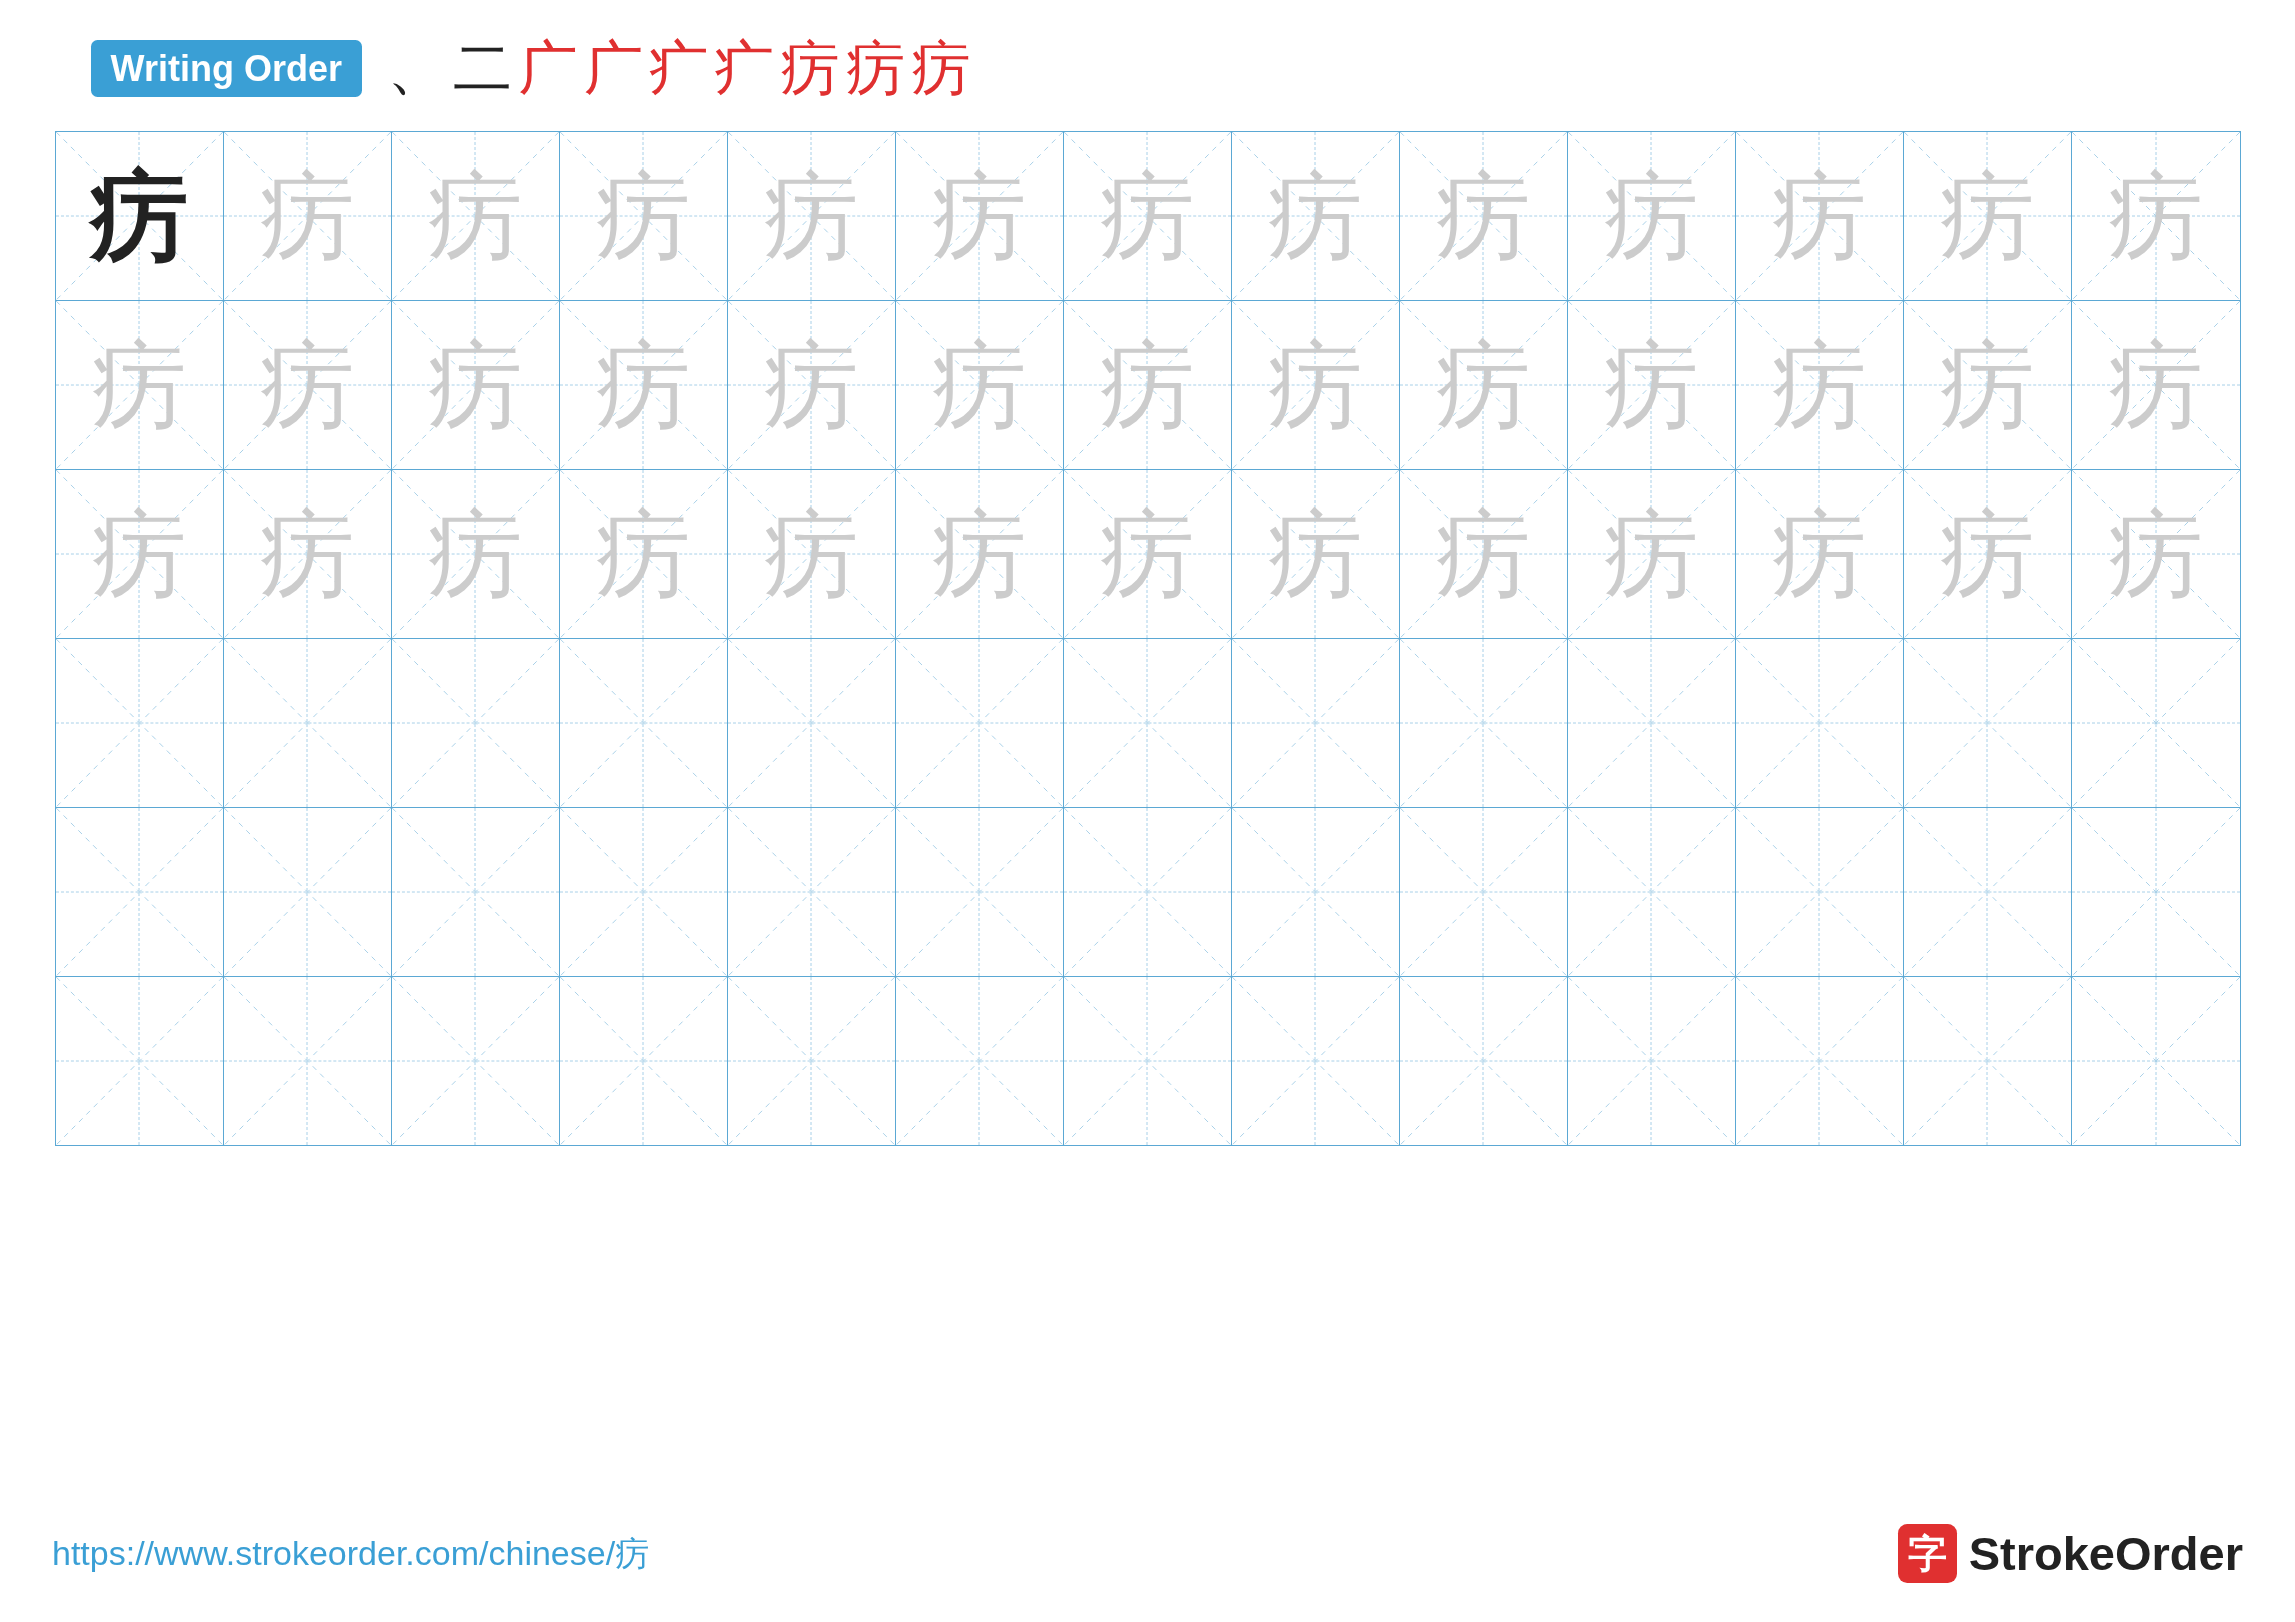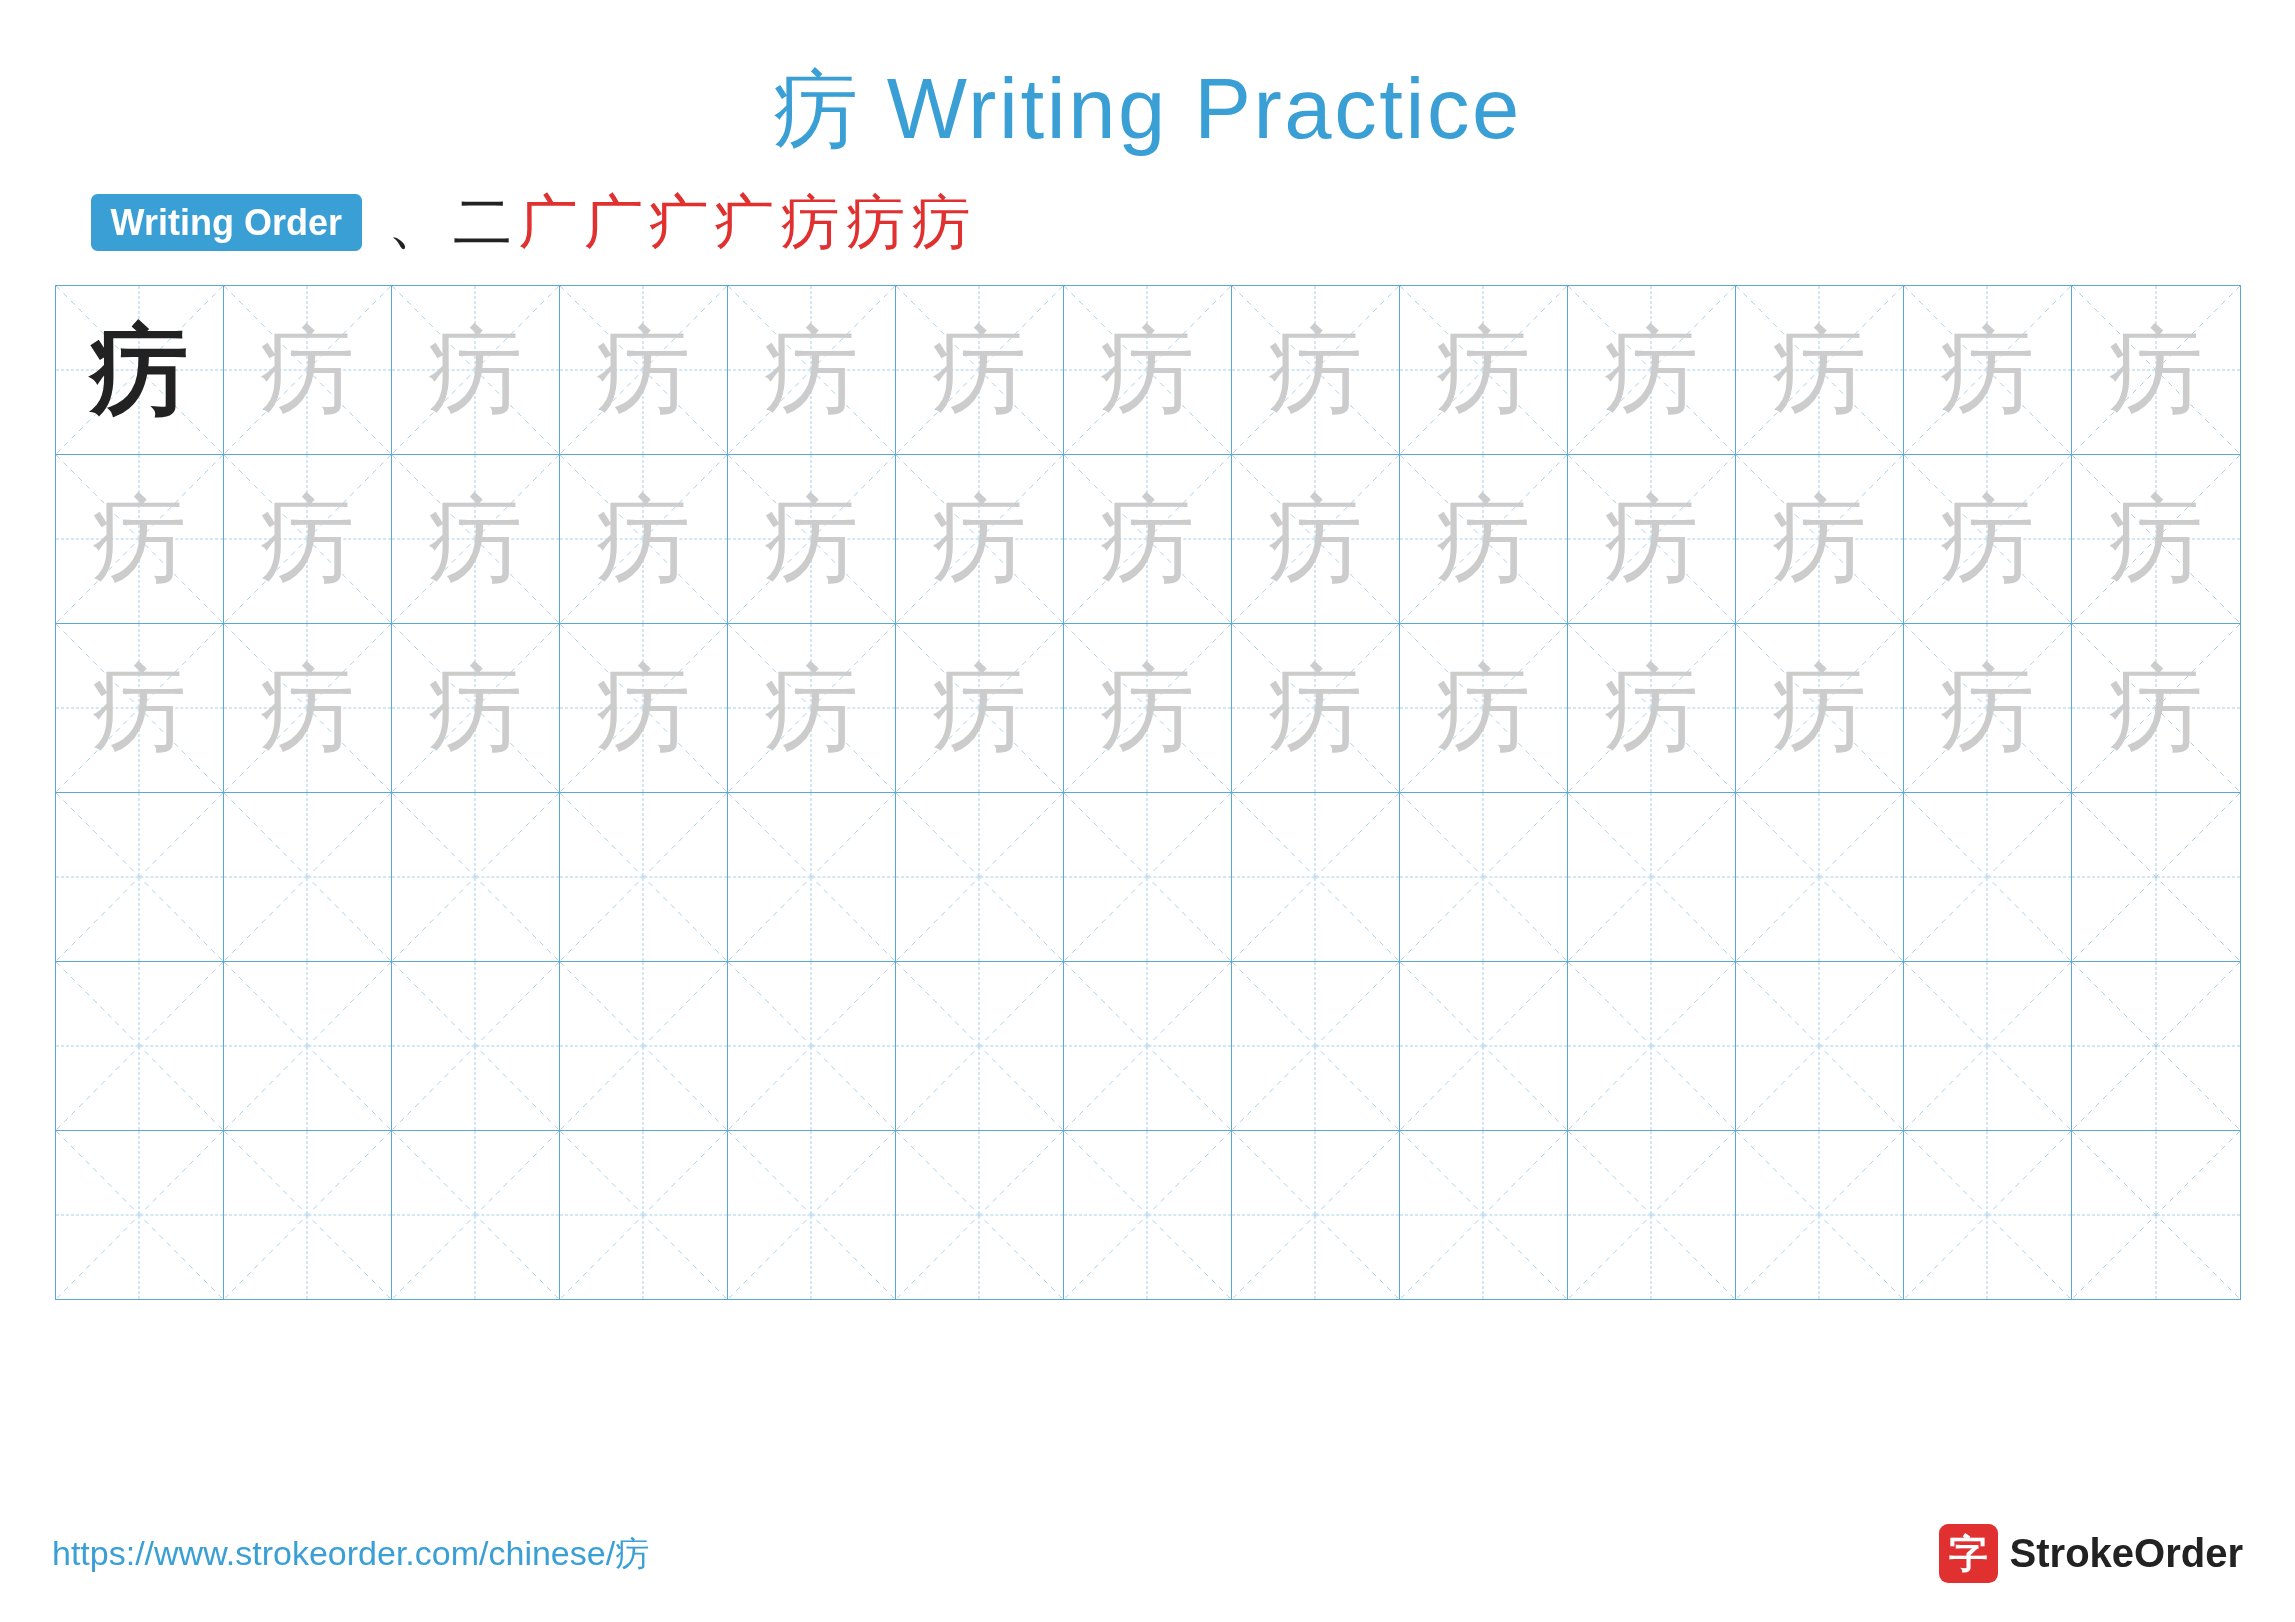--- a/index.html
+++ b/index.html
@@ -195,33 +195,30 @@
       display: flex;
       align-items: center;
       justify-content: center;
       color: white;
       font-size: 39px;
       font-weight: bold;
       font-family: serif;
     }
 
     .footer-logo-text {
-      font-size: 40px;
+      font-size: 47px;
       font-weight: bold;
       color: #222;
     }
   </style>
 </head>
 <body>
 
 <div class="page-container">
 
-  <div class="title">
-    <span>疠 Writing Practice</span>
-  </div>
 
   <div class="stroke-order-row">
     <div class="stroke-order-badge">Writing Order</div>
     <div class="stroke-sequence">
 
       <span class="stroke-char black">、</span>
 
       <span class="stroke-char black">⼆</span>
 
       <span class="stroke-char red">广</span>

